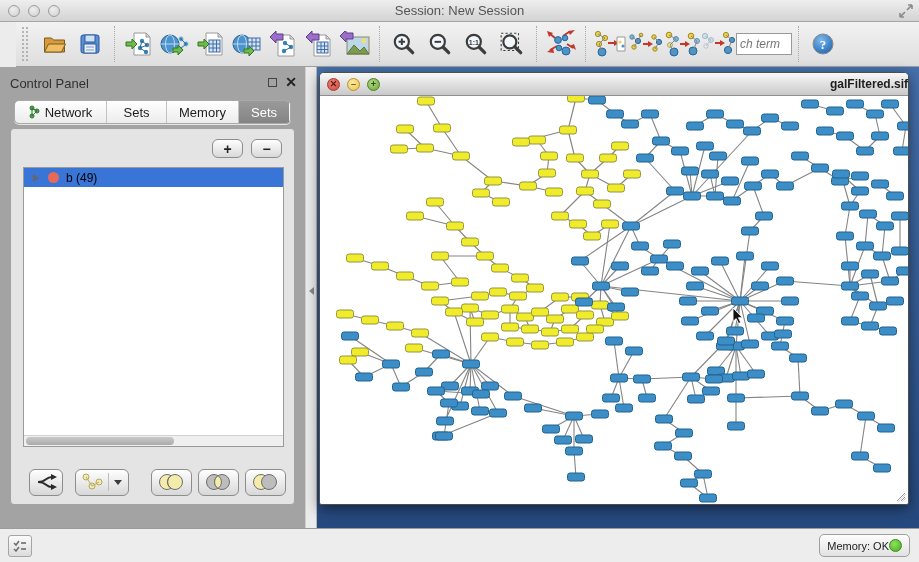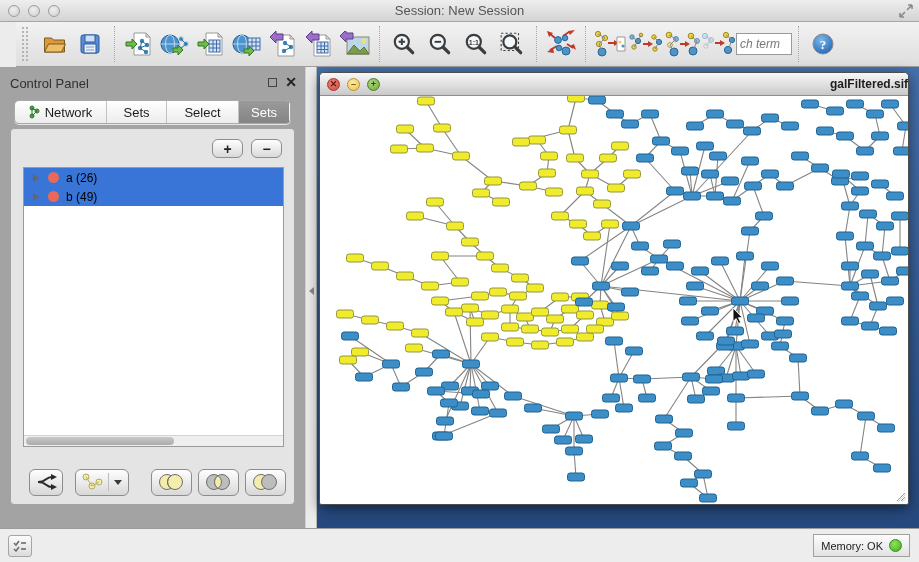--- a/index.html
+++ b/index.html
@@ -98,22 +98,22 @@
     border-radius:0 0 2px 2px; }
   #resize-grip { position:absolute; right:2px; bottom:2px; }
 
   
   #statusbar { position:absolute; left:0; top:528px; width:919px; height:34px;
     background:#ededed; border-top:1px solid #9c9c9c; }
   #task-btn { position:absolute; left:8px; top:6px; width:24px; height:22px;
     border:1px solid #a5a5a5; border-radius:3px; background:linear-gradient(#fbfbfb,#dcdcdc);
     display:flex; align-items:center; justify-content:center; }
   #memory-btn { position:absolute; right:9px; top:5px; height:23px;
-    border:1px solid #a0a0a0; border-radius:0; background:linear-gradient(#fdfdfd,#e2e2e2);
-    display:flex; align-items:center; padding:0 7px; gap:6px;
+    border:1px solid #a0a0a0; border-radius:5px; background:linear-gradient(#fdfdfd,#e2e2e2);
+    display:flex; align-items:center; padding:0 7px; 
     font-size:11px; color:#222; }
   #mem-dot { width:13px; height:13px; border-radius:50%;
     background:radial-gradient(circle at 40% 35%, #8fe060,#45ad1e); border:1px solid #3a8a1a; }
 </style>
 </head>
 <body>
 
 <div id="titlebar">
   <div class="tl-dot"></div>
   <div class="tl-dot"></div>
@@ -359,39 +359,34 @@
           <circle cx="8" cy="6" r="2" fill="#4da64d" stroke="#2c7a2c"></circle>
           <circle cx="3" cy="11" r="2" fill="#4da64d" stroke="#2c7a2c"></circle>
           <path d="M3 3 L8 6 L3 11 M3 3 L3 11" stroke="#2c7a2c" fill="none"></path>
         </svg>
         <span>Network</span>
       </div>
       <div class="cp-tab" style="width:60px;">
         <span>Sets</span>
       </div>
       <div class="cp-tab" style="width:72px;">
-        <span>Select</span>
+        <span>Memory</span>
       </div>
       <div class="cp-tab active" style="width:50px;">
         <span>Sets</span>
       </div>
     </div>
 
     <div id="cp-box">
       <div id="pm-row">
         <div class="mini-btn">+</div>
         <div class="mini-btn">−</div>
       </div>
 
       <div id="set-list">
-        <div class="set-row selected">
-          <div class="tri"></div>
-          <div class="set-dot" style="background:#e8695a;"></div>
-          <span class="set-label">a (26)</span>
-        </div>
         <div class="set-row selected">
           <div class="tri"></div>
           <div class="set-dot" style="background:#e8695a;"></div>
           <span class="set-label">b (49)</span>
         </div>
         <div id="hscroll">
           <div id="hthumb"></div>
         </div>
       </div>
 

